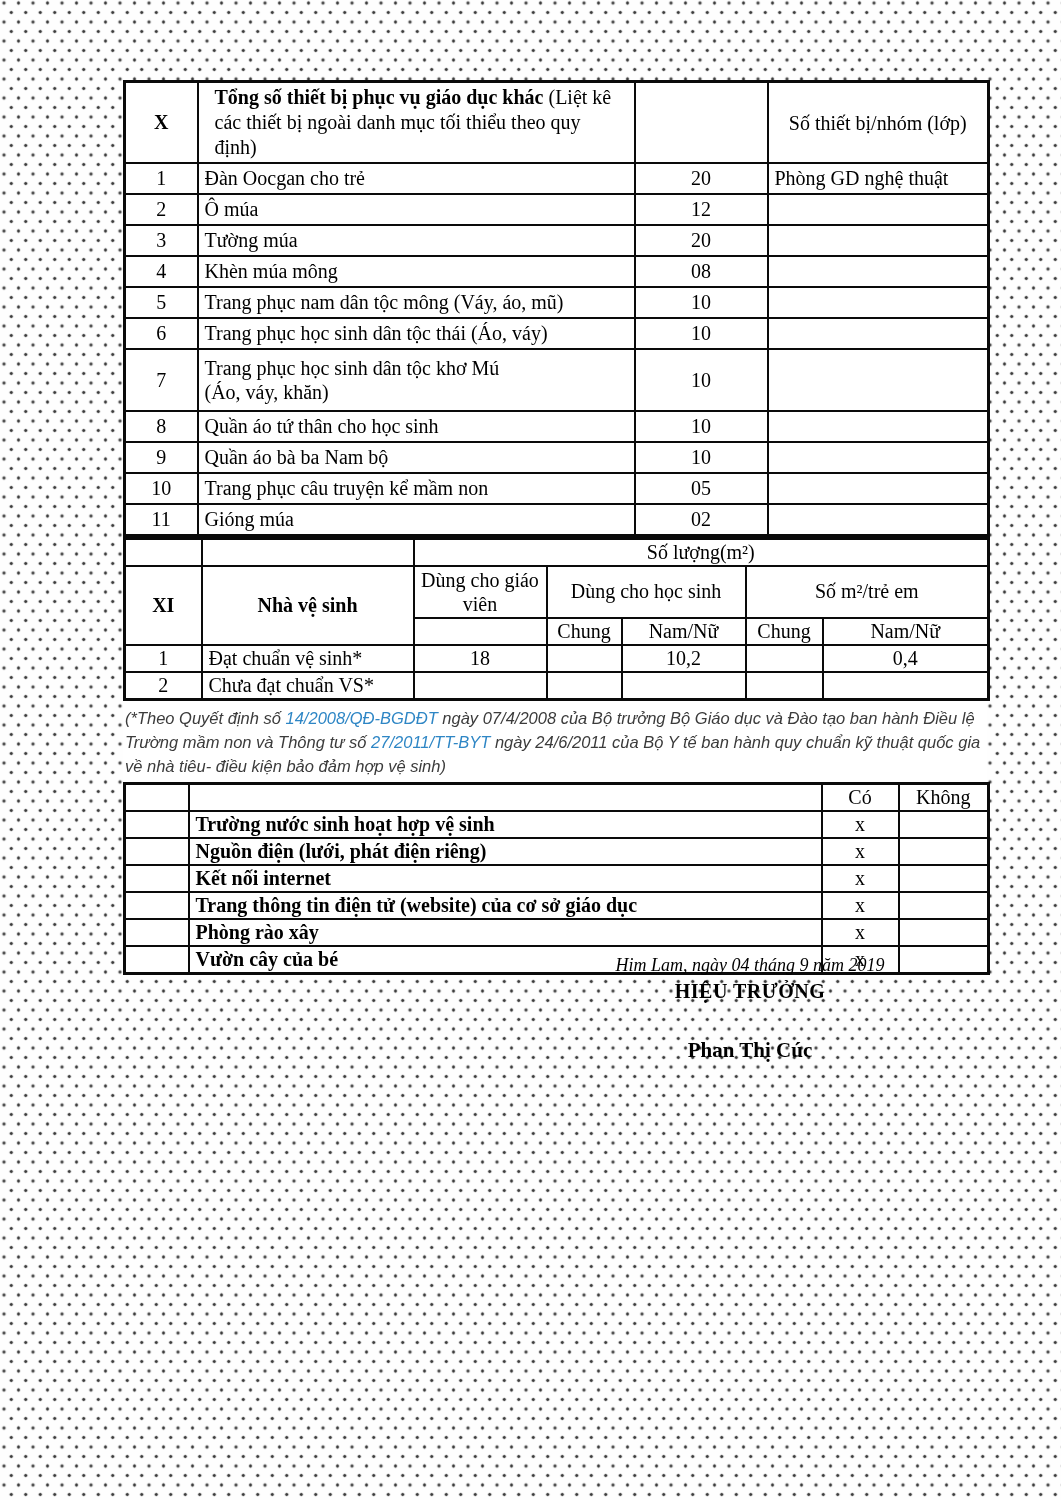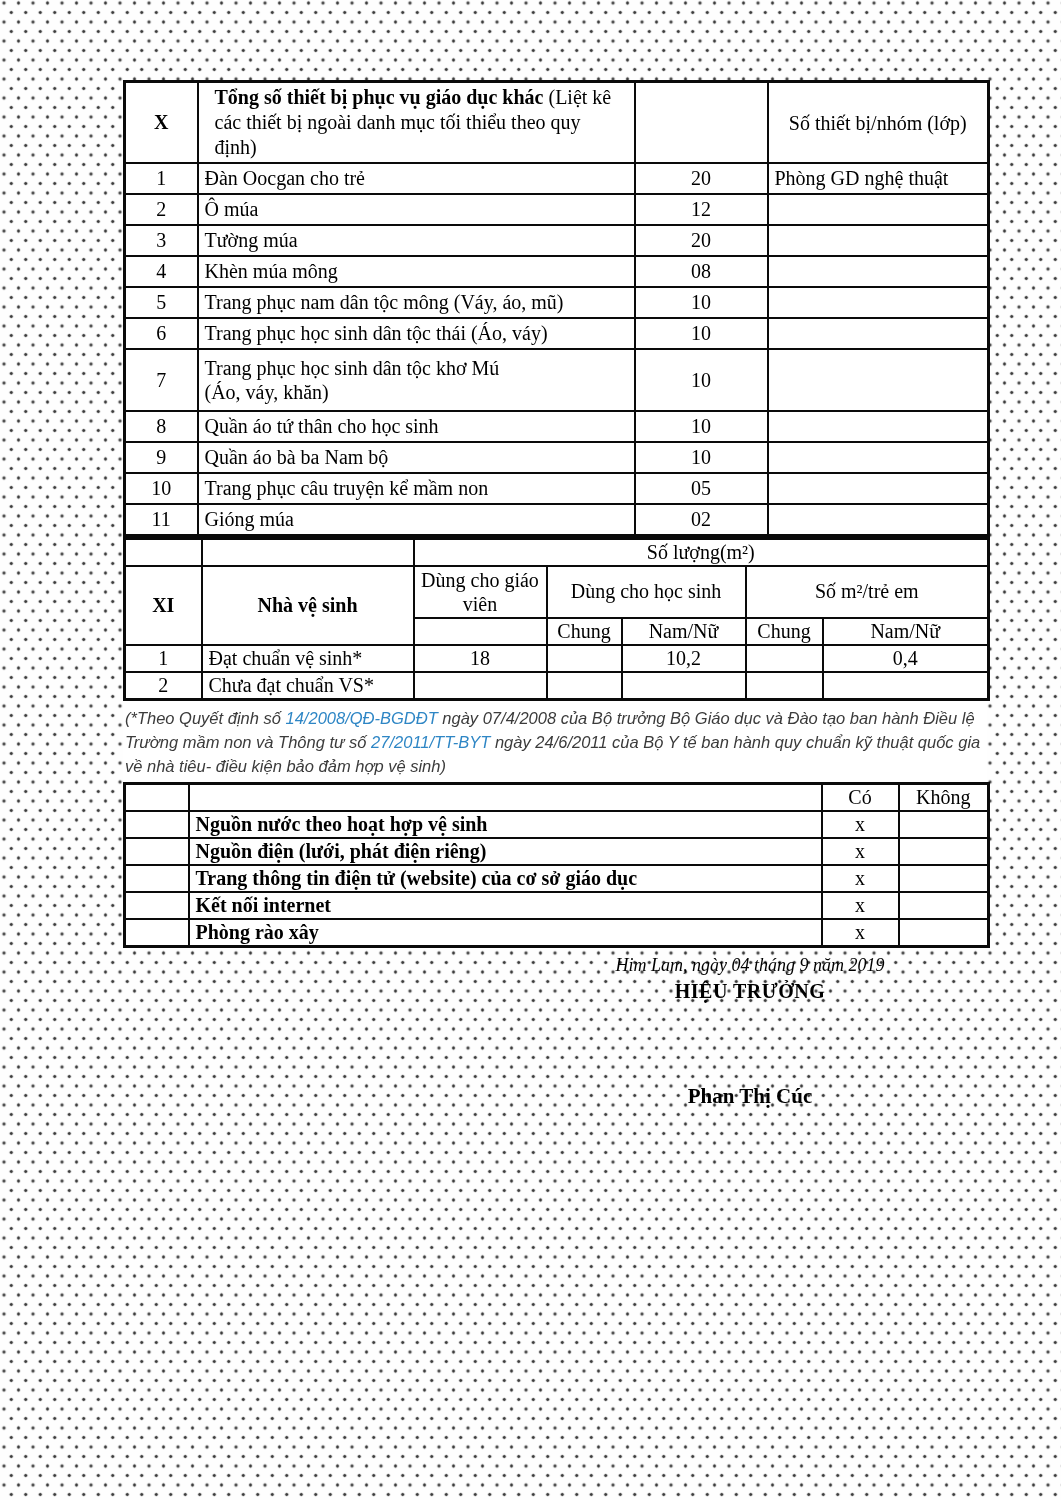--- a/index.html
+++ b/index.html
@@ -44,21 +44,21 @@
     padding:5px 2px 4px 2px;
     background:#fff;
   }
   .footnote a { text-decoration:none; }
   .sig {
     position:absolute; left:520px; top:952px; width:460px;
     text-align:center; background:transparent;
   }
   .sig .date { font-style:italic; font-size:18px; line-height:26px; }
   .sig .role { font-weight:bold; font-size:20px; line-height:26px; letter-spacing:0.5px; }
-  .sig .name { font-weight:bold; font-size:21px; margin-top:80px; }
+  .sig .name { font-weight:bold; font-size:21px; margin-top:34px; }
 </style>
 </head>
 <body>
 
 <div class="sheet">
 
   <table class="frame">
     <colgroup>
         <col style="width:73px">
         <col style="width:437px">
@@ -203,45 +203,51 @@
       </colgroup>
     <tbody>
         <tr class="r26">
       <td></td>
       <td></td>
       <td class="c">Có</td>
       <td class="c">Không</td>
     </tr>
     <tr class="r26">
       <td class="l b"></td>
-      <td class="l b">Nguồn nước theo hoạt hợp vệ sinh</td>
+      <td class="l b">Trường nước sinh hoạt hợp vệ sinh</td>
       <td class="c">x</td>
       <td class="c"></td>
     </tr>
     <tr class="r26">
       <td class="l b"></td>
       <td class="l b">Nguồn điện (lưới, phát điện riêng)</td>
       <td class="c">x</td>
       <td class="c"></td>
     </tr>
     <tr class="r26">
       <td class="l b"></td>
+      <td class="l b">Kết nối internet</td>
+      <td class="c">x</td>
+      <td class="c"></td>
+    </tr>
+    <tr class="r26">
+      <td class="l b"></td>
       <td class="l b">Trang thông tin điện tử (website) của cơ sở giáo dục</td>
       <td class="c">x</td>
       <td class="c"></td>
     </tr>
     <tr class="r26">
       <td class="l b"></td>
-      <td class="l b">Kết nối internet</td>
-      <td class="c">x</td>
-      <td class="c"></td>
-    </tr>
-    <tr class="r26">
-      <td class="l b"></td>
       <td class="l b">Phòng rào xây</td>
+      <td class="c">x</td>
+      <td class="c"></td>
+    </tr>
+    <tr class="r26">
+      <td class="l b"></td>
+      <td class="l b">Vườn cây của bé</td>
       <td class="c">x</td>
       <td class="c"></td>
     </tr>
   </tbody>
     </table>
 </div>
 
 <div class="sig">
   <div class="date">Him Lam, ngày 04 tháng 9 năm 2019</div>
   <div class="role">HIỆU TRƯỞNG</div>

